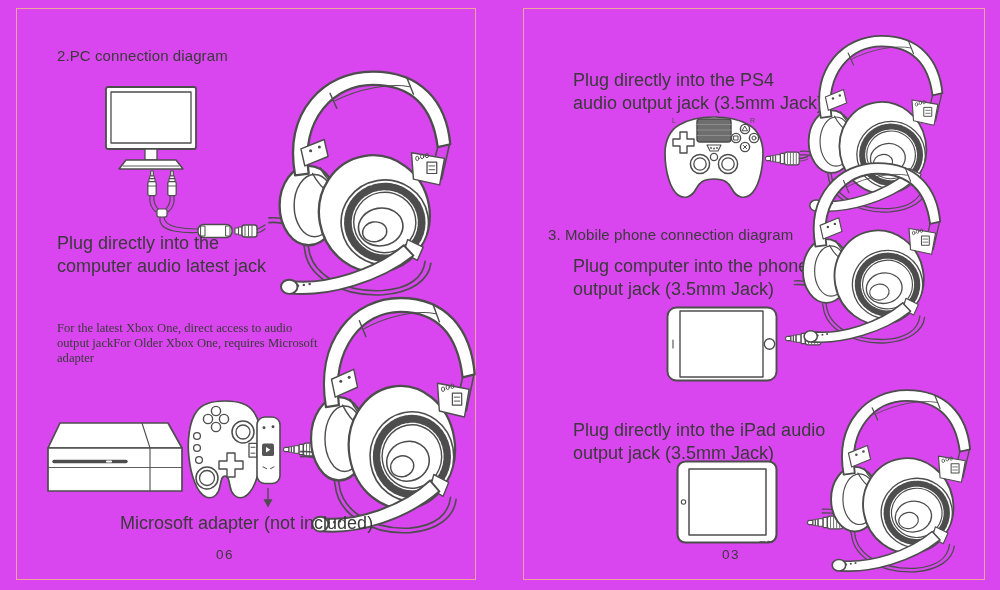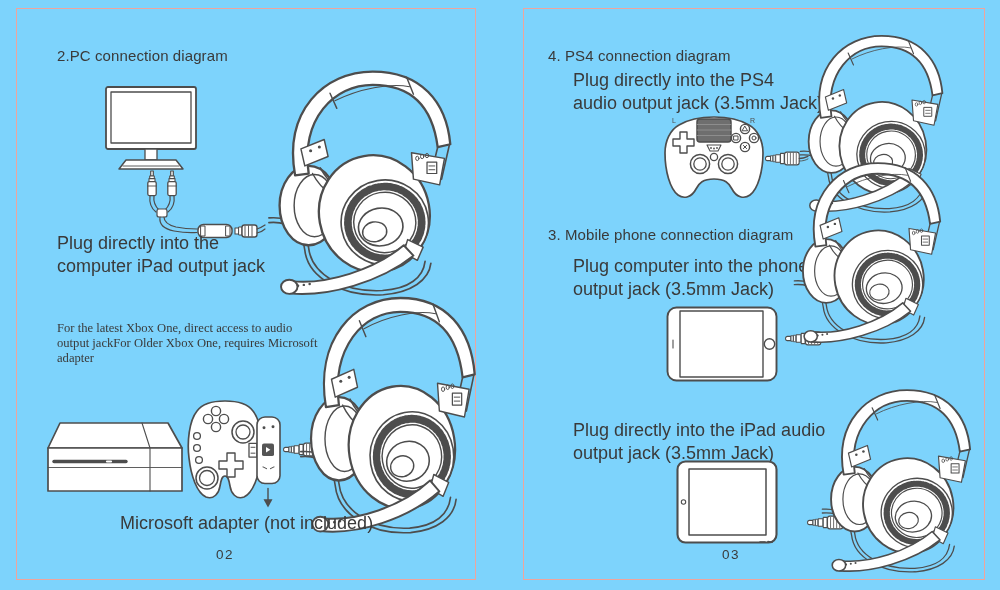--- a/index.html
+++ b/index.html
@@ -1,21 +1,21 @@
 <!DOCTYPE html>
 <html style="--border-color: #efa49c; --ink: #3a3a3a; --art-line-color: #4d4d4d;"><head>
 <meta charset="utf-8">
 <style>
   :root{
     --border-color:#efa49c;
     --ink:#3a3a3a;
   }
   html,body{margin:0;padding:0;background:#ffffff;}
   .canvas{
-    position:relative;width:1000px;height:590px;background:#7dd3fc;
+    position:relative;width:1000px;height:590px;background:#d946ef;
     font-family:"Liberation Sans",sans-serif;color:var(--ink);overflow:hidden;
   }
   .layer{position:absolute;inset:0;}
   .page-border{position:absolute;border:1.5px solid var(--border-color);box-sizing:border-box;background:transparent;}
   .abs{position:absolute;}
   .h{font-size:15px;letter-spacing:.1px;white-space:pre;}
   .cap{font-size:18px;line-height:23px;white-space:pre-line;}
   .body{font-size:12.6px;line-height:15px;white-space:pre-line;font-family:Liberation Serif, serif;}
   .center{text-align:left;}
   .pagenum{font-size:13.5px;letter-spacing:1.5px;}
@@ -124,21 +124,21 @@
         <path d="M 157,144 C 160,143 162,142 165,140" stroke-width="1.3"></path>
         <path d="M 157,148 C 161,147 163,146 165,144" stroke-width="1.1"></path>
       </g>
     </svg>
 
     <svg class="abs" style="left:266px;top:64px;width:194px;height:236px" viewBox="0 0 200 250" preserveAspectRatio="none">
         <use href="#headset"></use>
       </svg>
 
     <div class="abs cap" style="left:57px;top:232px">Plug directly into the
-computer iPad output jack</div>
+computer audio latest jack</div>
 
     <div class="abs body" style="left:57px;top:321px;width:310px">For the latest Xbox One, direct access to audio
 output jackFor Older Xbox One, requires Microsoft
 adapter</div>
 
     <svg class="abs" style="left:46px;top:420px;width:138px;height:75px" viewBox="0 0 138 75" preserveAspectRatio="none">
       <g stroke="#4d4d4d" fill="#fff" stroke-linejoin="round" stroke-linecap="round">
         <path d="M 14,3 H 122 L 136,28 H 2 Z" stroke-width="1.7"></path>
         <path d="M 96,3 L 104,28" stroke-width="1.1" fill="none"></path>
         <rect x="2" y="28" width="134" height="43" stroke-width="1.7"></rect>
@@ -185,26 +185,25 @@
     <svg class="abs" style="left:282px;top:441px;width:46px;height:17px" viewBox="0 0 60 20" preserveAspectRatio="none">
         <use href="#jack"></use>
       </svg>
 
     <svg class="abs" style="left:298px;top:290px;width:186px;height:248px" viewBox="0 0 200 250" preserveAspectRatio="none">
         <use href="#headset"></use>
       </svg>
 
     <div class="abs cap center" style="left:120px;top:512px;width:300px">Microsoft adapter (not included)</div>
 
-    <div class="abs pagenum center" style="left:216px;top:547px;width:60px">02</div>
+    <div class="abs pagenum center" style="left:216px;top:547px;width:60px">06</div>
   </section>
 
   <section class="layer">
 
-    <div class="abs h" style="left:548px;top:47px">4. PS4 connection diagram</div>
     <div class="abs cap" style="left:573px;top:69px">Plug directly into the PS4
 audio output jack (3.5mm Jack)</div>
 
     <svg class="abs" style="left:663px;top:112px;width:102px;height:93px" viewBox="0 0 102 93" preserveAspectRatio="none">
       <g stroke="#4d4d4d" fill="#fff" stroke-linejoin="round" stroke-linecap="round">
         <path d="M 16,13 C 26,7 38,5 51,5 C 64,5 76,7 86,13 C 95,18 100,29 100,41 C 100,59 95,77 87,83 C 81,87.5 73,85 69,77 C 66,71 62,67 51,67 C 40,67 36,71 33,77 C 29,85 21,87.5 15,83 C 7,77 2,59 2,41 C 2,29 7,18 16,13 Z" stroke-width="1.7"></path>
         <text x="9" y="11" font-size="7" fill="#4d4d4d" stroke="none">L</text>
         <text x="87" y="11" font-size="7" fill="#4d4d4d" stroke="none">R</text>
         <rect x="34" y="7" width="34" height="23" rx="3" fill="#6e6e6e" stroke-width="1.5"></rect>
         <path d="M 34,12.5 h34 M 34,18 h34 M 34,23.5 h34" stroke="#8d8d8d" stroke-width="1" fill="none"></path>

